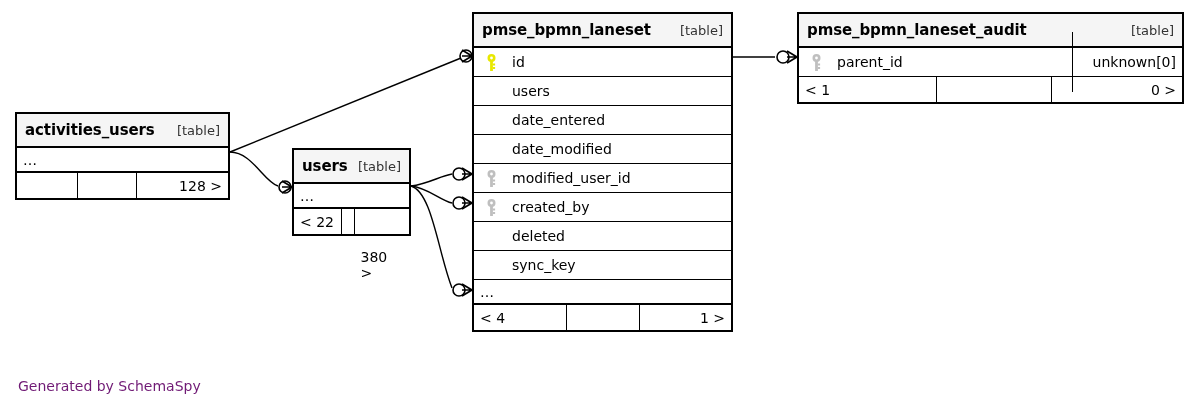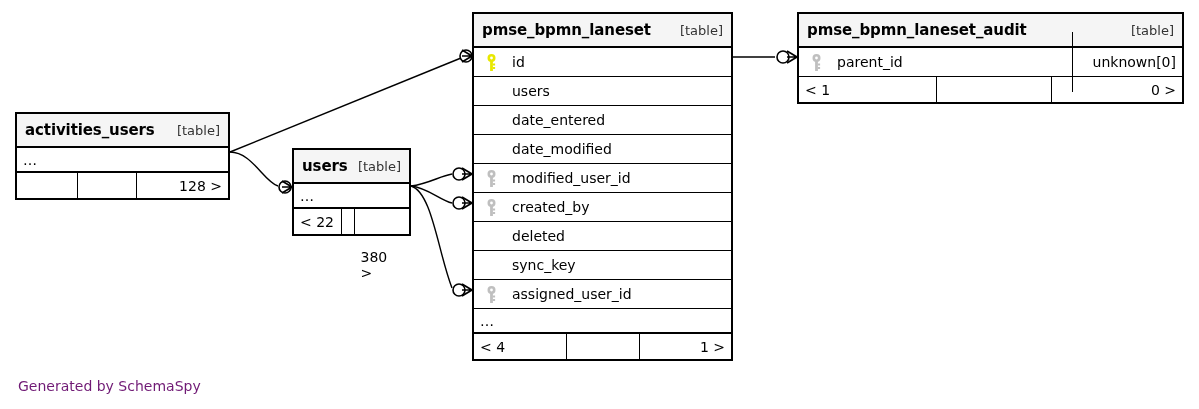--- a/index.html
+++ b/index.html
@@ -276,32 +276,20 @@
       <div class="tbl-row">
         <span class="row-keycell"></span>
         <span class="row-name">deleted</span>
       </div>
 
       <div class="tbl-row">
         <span class="row-keycell"></span>
         <span class="row-name">sync_key</span>
       </div>
 
-      <div class="tbl-row">
-        <span class="row-keycell">
-          <svg class="key-icon" width="11" height="17" viewBox="0 0 11 17" aria-hidden="true">
-            <circle cx="5.5" cy="4" r="4" fill="#bfbfbf"></circle>
-            <circle cx="5.5" cy="4" r="1.4" fill="#ffffff"></circle>
-            <rect x="4.1" y="6" width="2.8" height="11" fill="#bfbfbf"></rect>
-            <rect x="6.9" y="9.5" width="2.2" height="2" fill="#bfbfbf"></rect>
-            <rect x="6.9" y="13" width="2.2" height="2" fill="#bfbfbf"></rect>
-          </svg>
-        </span>
-        <span class="row-name">assigned_user_id</span>
-      </div>
     </div>
 
     <div class="row-ellipsis">…</div>
     <div class="tbl-footer">
       <div class="foot-cell fc-left" style="width:92px;">&lt; 4</div>
       <div class="foot-cell fc-mid" style="width:74px;"></div>
       <div class="foot-cell fc-right" style="flex:1 1 auto;">1 &gt;</div>
     </div>
   </div>
 

